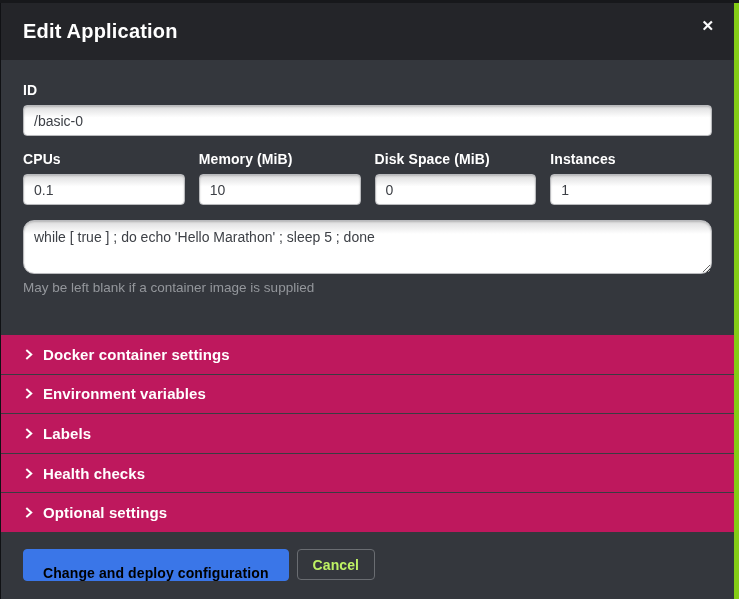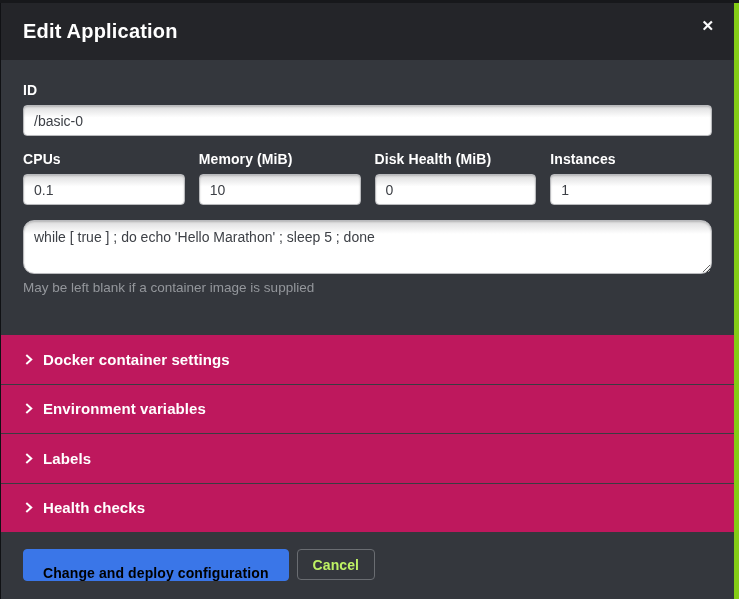--- a/index.html
+++ b/index.html
@@ -182,21 +182,21 @@
     <div class="field-row">
       <div>
         <label class="form-label">CPUs</label>
         <input class="text-input" type="text" value="0.1" style="">
       </div>
       <div>
         <label class="form-label">Memory (MiB)</label>
         <input class="text-input" type="text" value="10" style="">
       </div>
       <div>
-        <label class="form-label">Disk Health (MiB)</label>
+        <label class="form-label">Disk Space (MiB)</label>
         <input class="text-input" type="text" value="0" style="">
       </div>
       <div>
         <label class="form-label">Instances</label>
         <input class="text-input" type="text" value="1" style="">
       </div>
     </div>
 
     <div class="form-group">
       <textarea class="command-textarea" spellcheck="false" style="">while [ true ] ; do echo 'Hello Marathon' ; sleep 5 ; done</textarea>
@@ -228,20 +228,26 @@
       <span class="accordion-label">Labels</span>
     </div>
 
     <div class="accordion-row">
       <svg class="chevron" viewBox="0 0 10 10">
         <polyline points="3,1 7.5,5 3,9" fill="none" stroke="#ffffff" stroke-width="1.8"></polyline>
       </svg>
       <span class="accordion-label">Health checks</span>
     </div>
 
+    <div class="accordion-row">
+      <svg class="chevron" viewBox="0 0 10 10">
+        <polyline points="3,1 7.5,5 3,9" fill="none" stroke="#ffffff" stroke-width="1.8"></polyline>
+      </svg>
+      <span class="accordion-label">Optional settings</span>
+    </div>
 
   </div>
 
   <div class="modal-footer">
     <button class="btn btn-primary">Change and deploy configuration</button>
     <button class="btn btn-cancel">Cancel</button>
   </div>
 
 </div>
 

